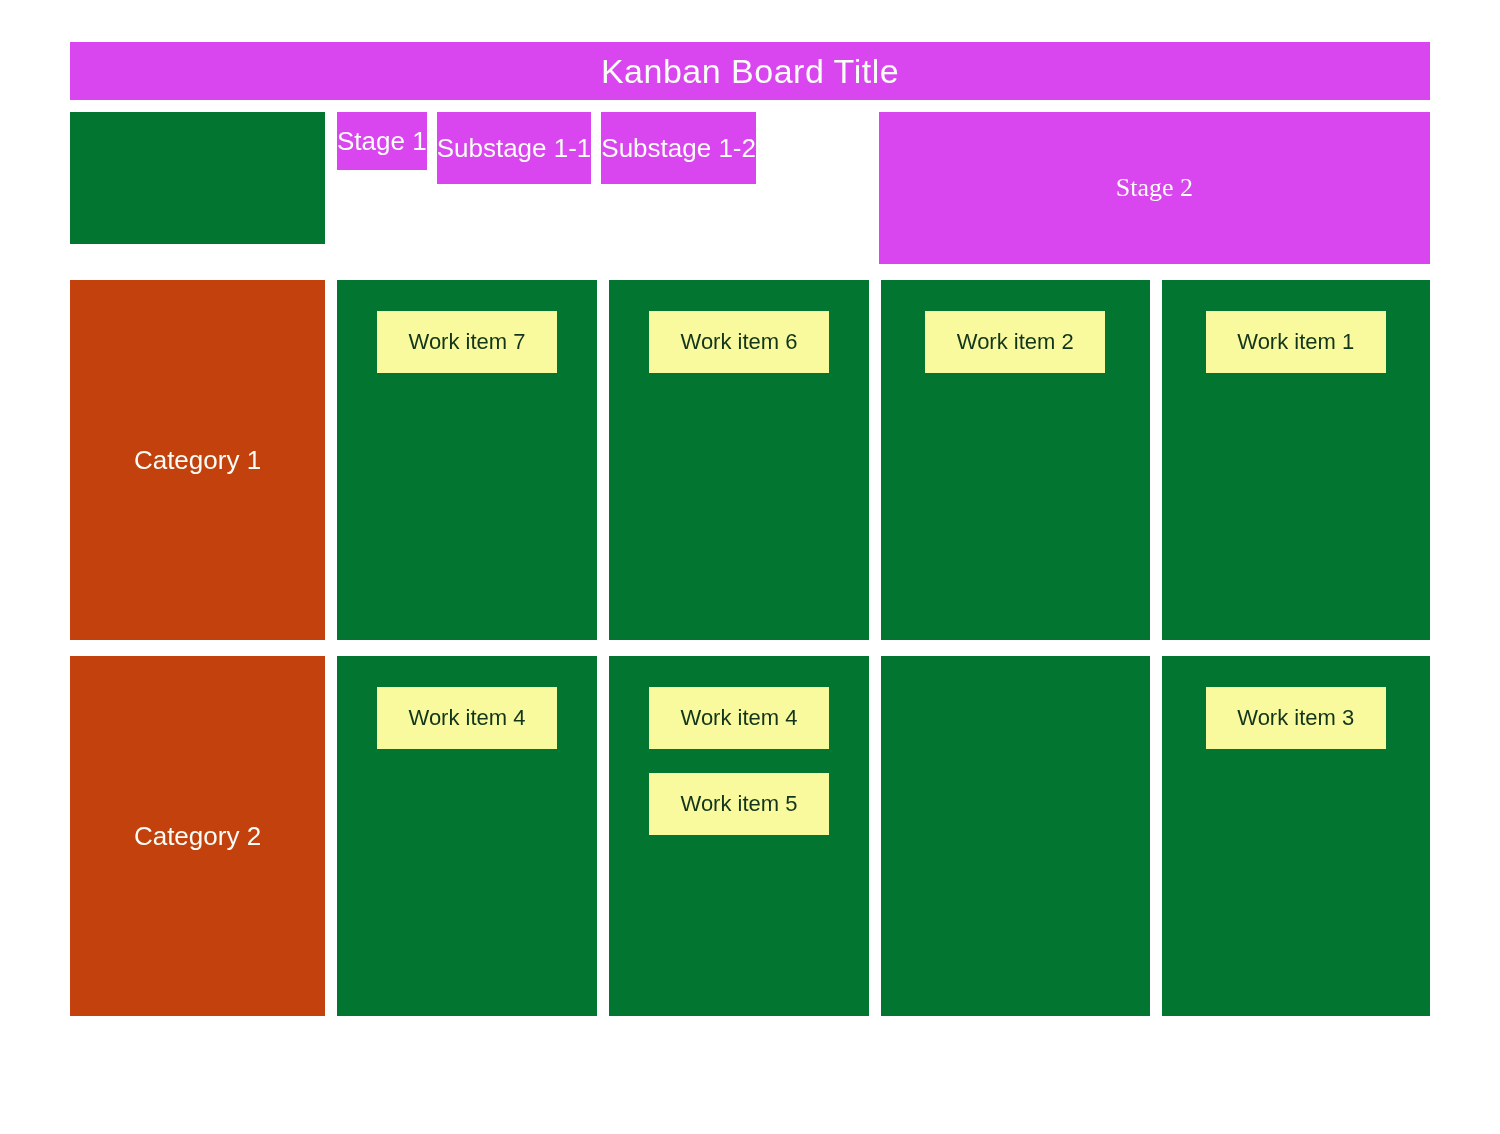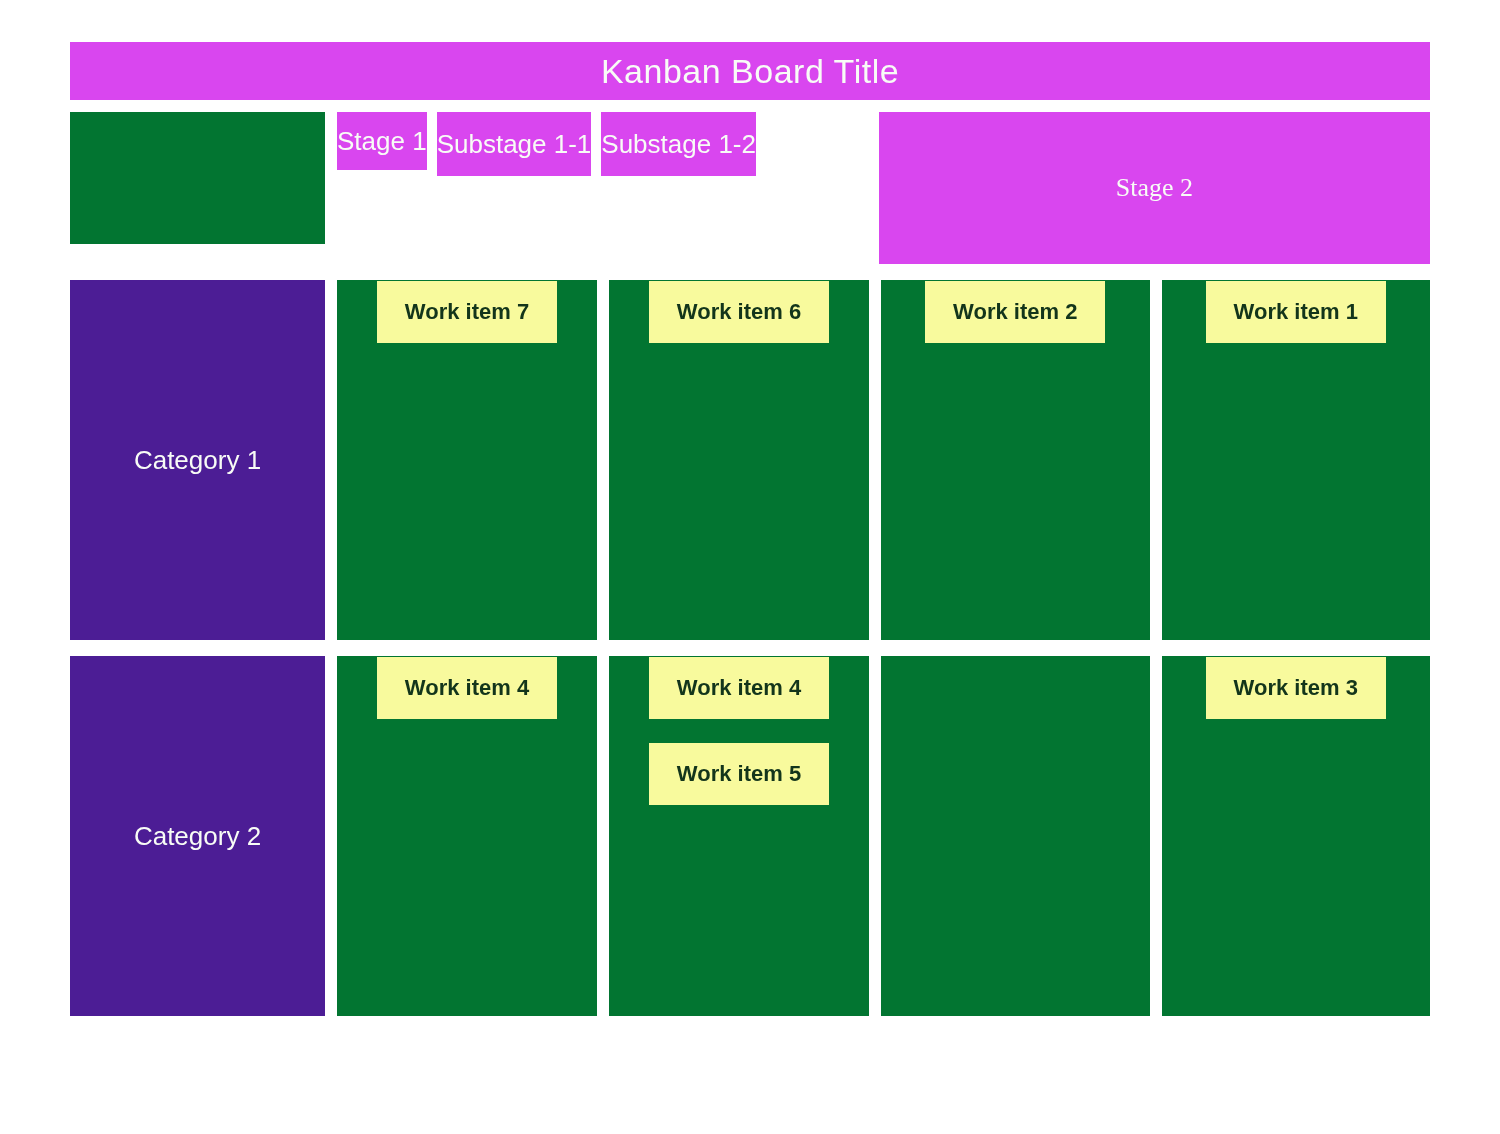--- a/index.html
+++ b/index.html
@@ -8,26 +8,26 @@
   .gcell{background:#d946ef;color:#f8fcf6;display:flex;align-items:center;justify-content:center;box-sizing:border-box;}
   .title{height:58px;font-size:34px;letter-spacing:0.5px;}
   .hr{height:2px;background:#fff;margin:0;}
   
   .headerRow{display:flex;margin-top:10px;gap:12px;}
   .gcell.hdr{font-size:26px;}
   .catHeadBlank{width:255px;height:132px;background:#027531;}
   .stageGroup{width:530px;display:flex;flex-direction:row;gap:10px;}
   .stage1top{height:58px;}
   .subRow{display:flex;gap:10px;}
-  .sub{flex:1;height:64px;}
+  .sub{flex:1;height:72px;}
   .stageSimple{flex:1;height:152px;font-family:Liberation Serif, serif;}
   
   .bodyRow{display:flex;margin-top:16px;gap:12px;}
-  .catLabel{width:255px;background:#4c1d95;color:#f8fcf6;display:flex;align-items:center;justify-content:center;font-size:26px;}
-  .colCell{background:#027531;display:flex;flex-direction:column;align-items:center;gap:22px;box-sizing:border-box;font-weight:bold;}
+  .catLabel{width:255px;background:#c2410c;color:#f8fcf6;display:flex;align-items:center;justify-content:center;font-size:26px;}
+  .colCell{background:#027531;display:flex;flex-direction:column;align-items:center;padding-top:30px;gap:22px;box-sizing:border-box;}
   .colNarrow{width:260px;}
   .colWide{flex:1;}
   .row1{height:360px;}
   .row2{height:360px;}
   .card{width:180px;height:62px;background:#f8fa9d;border:1px solid #027531;color:#13351b;display:flex;align-items:center;justify-content:center;font-size:22px;}
 </style>
 </head>
 <body>
 
 <div class="canvas">

